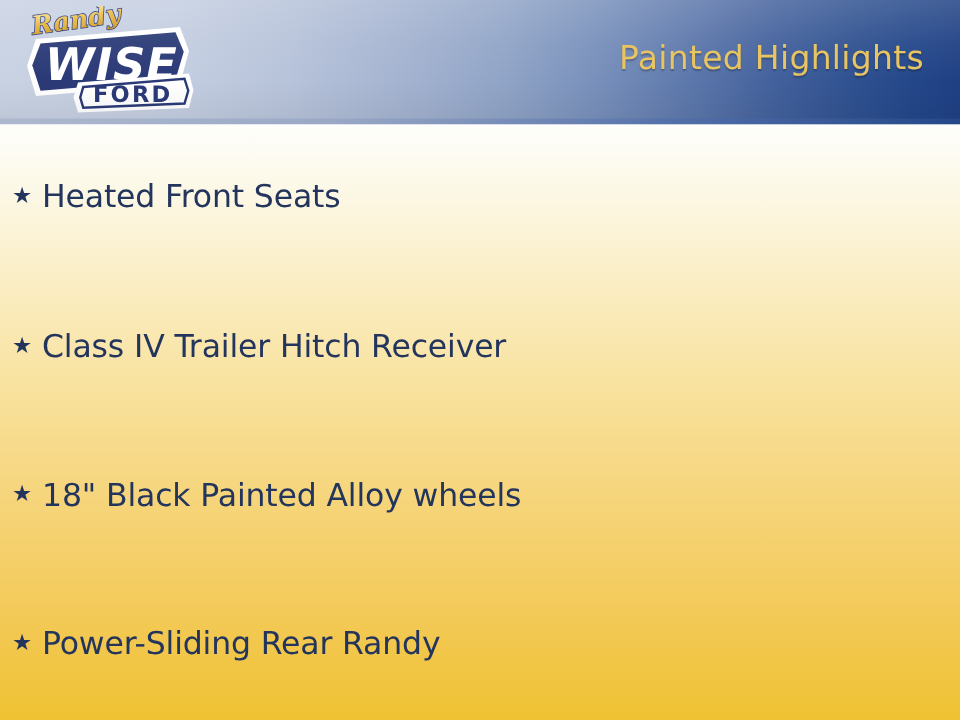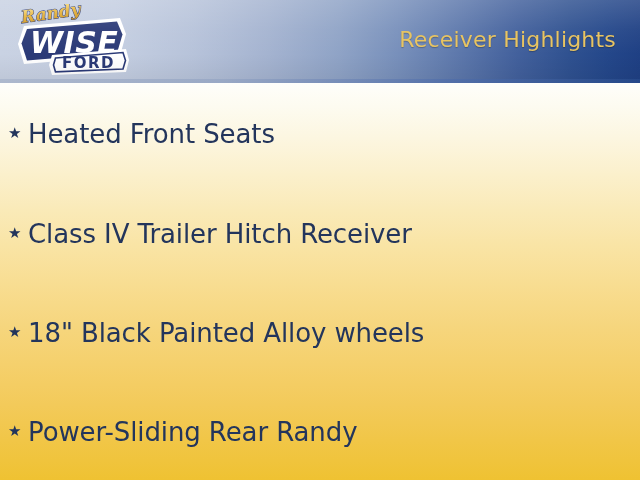--- a/index.html
+++ b/index.html
@@ -137,21 +137,21 @@
     font-size: 15px;
     line-height: 1;
     color: #23355c;
     text-align: left;
     font-family: "DejaVu Sans", sans-serif;
     position: relative;
     top: -1px;
   }
 
   .item-label {
-    font-size: 26px;
+    font-size: 21px;
     color: #23355c;
     font-family: "DejaVu Sans", sans-serif;
     letter-spacing: -0.1px;
   }
 </style>
 </head>
 <body>
 
 <div id="screen">
 
@@ -180,21 +180,21 @@
           <path d="M44 51 L118 45 L121 56 L118 68 L44 71 L41 61 Z" fill="#ffffff"></path>
           <path d="M47.5 54 L115 48.5 L117.5 56.5 L115 65 L47.5 67.8 L45.5 61 Z" fill="#ffffff" stroke="#2b3a77" stroke-width="1.6"></path>
         </g>
         <text x="54" y="64" font-family="DejaVu Sans, sans-serif" font-size="15" font-weight="bold" fill="#2b3a77" letter-spacing="1.5">FORD</text>
       </svg>
     </div>
 
     <div id="header-shade"></div>
     <div id="header-bottom-edge"></div>
 
-    <div id="header-title">Receiver Highlights</div>
+    <div id="header-title">Painted Highlights</div>
   </div>
 
   <div id="body">
     <div id="list">
 
       <div class="item item-0">
         <span class="bullet">★</span>
         <span class="item-label">Heated Front Seats</span>
       </div>
 

